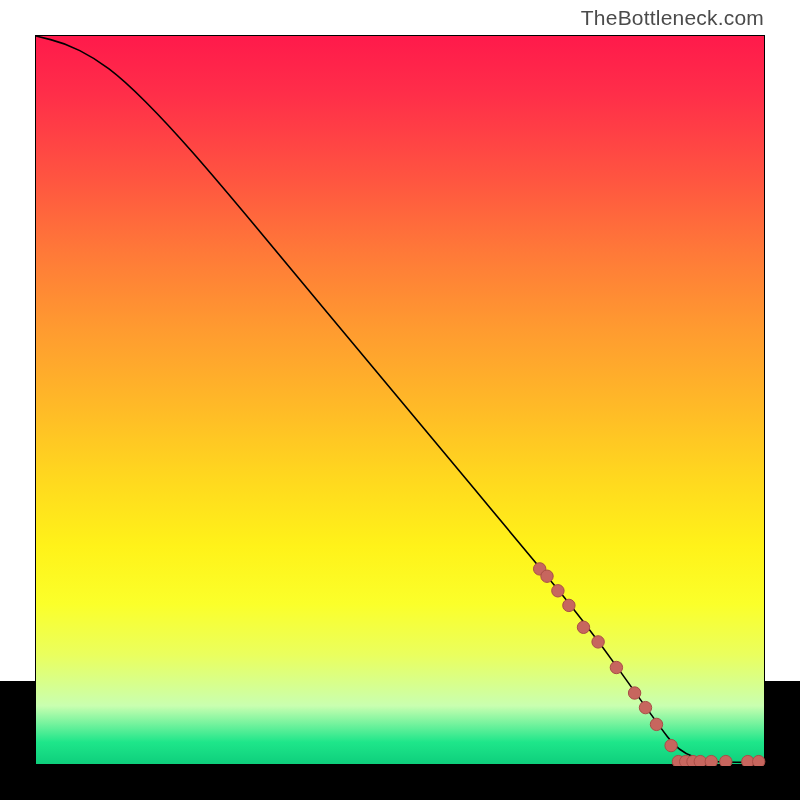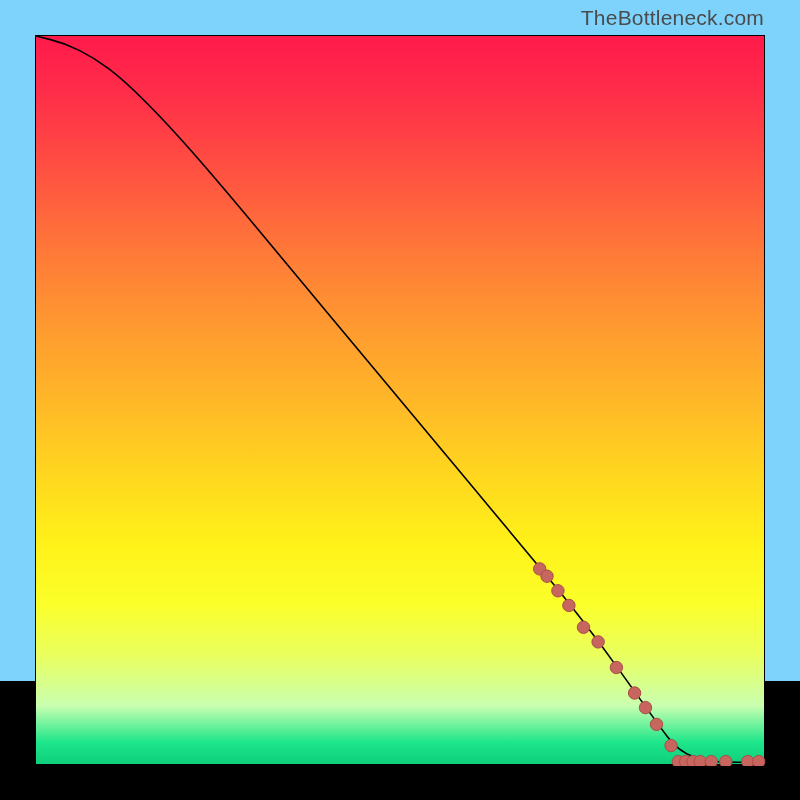--- a/index.html
+++ b/index.html
@@ -8,21 +8,21 @@
     width: 800px;
     height: 800px;
     background: #000;
     overflow: hidden;
     font-family: Arial, Helvetica, sans-serif;
   }
   .frame {
     position: relative;
     width: 800px;
     height: 681px;
-    background: #7dd3fc;
+    background: #ffffff;
     text-align: center;
   }
   .plot {
     position: absolute;
     left: 35px;
     top: 35px;
     width: 730px;
     height: 730px;
     
     background: linear-gradient(

